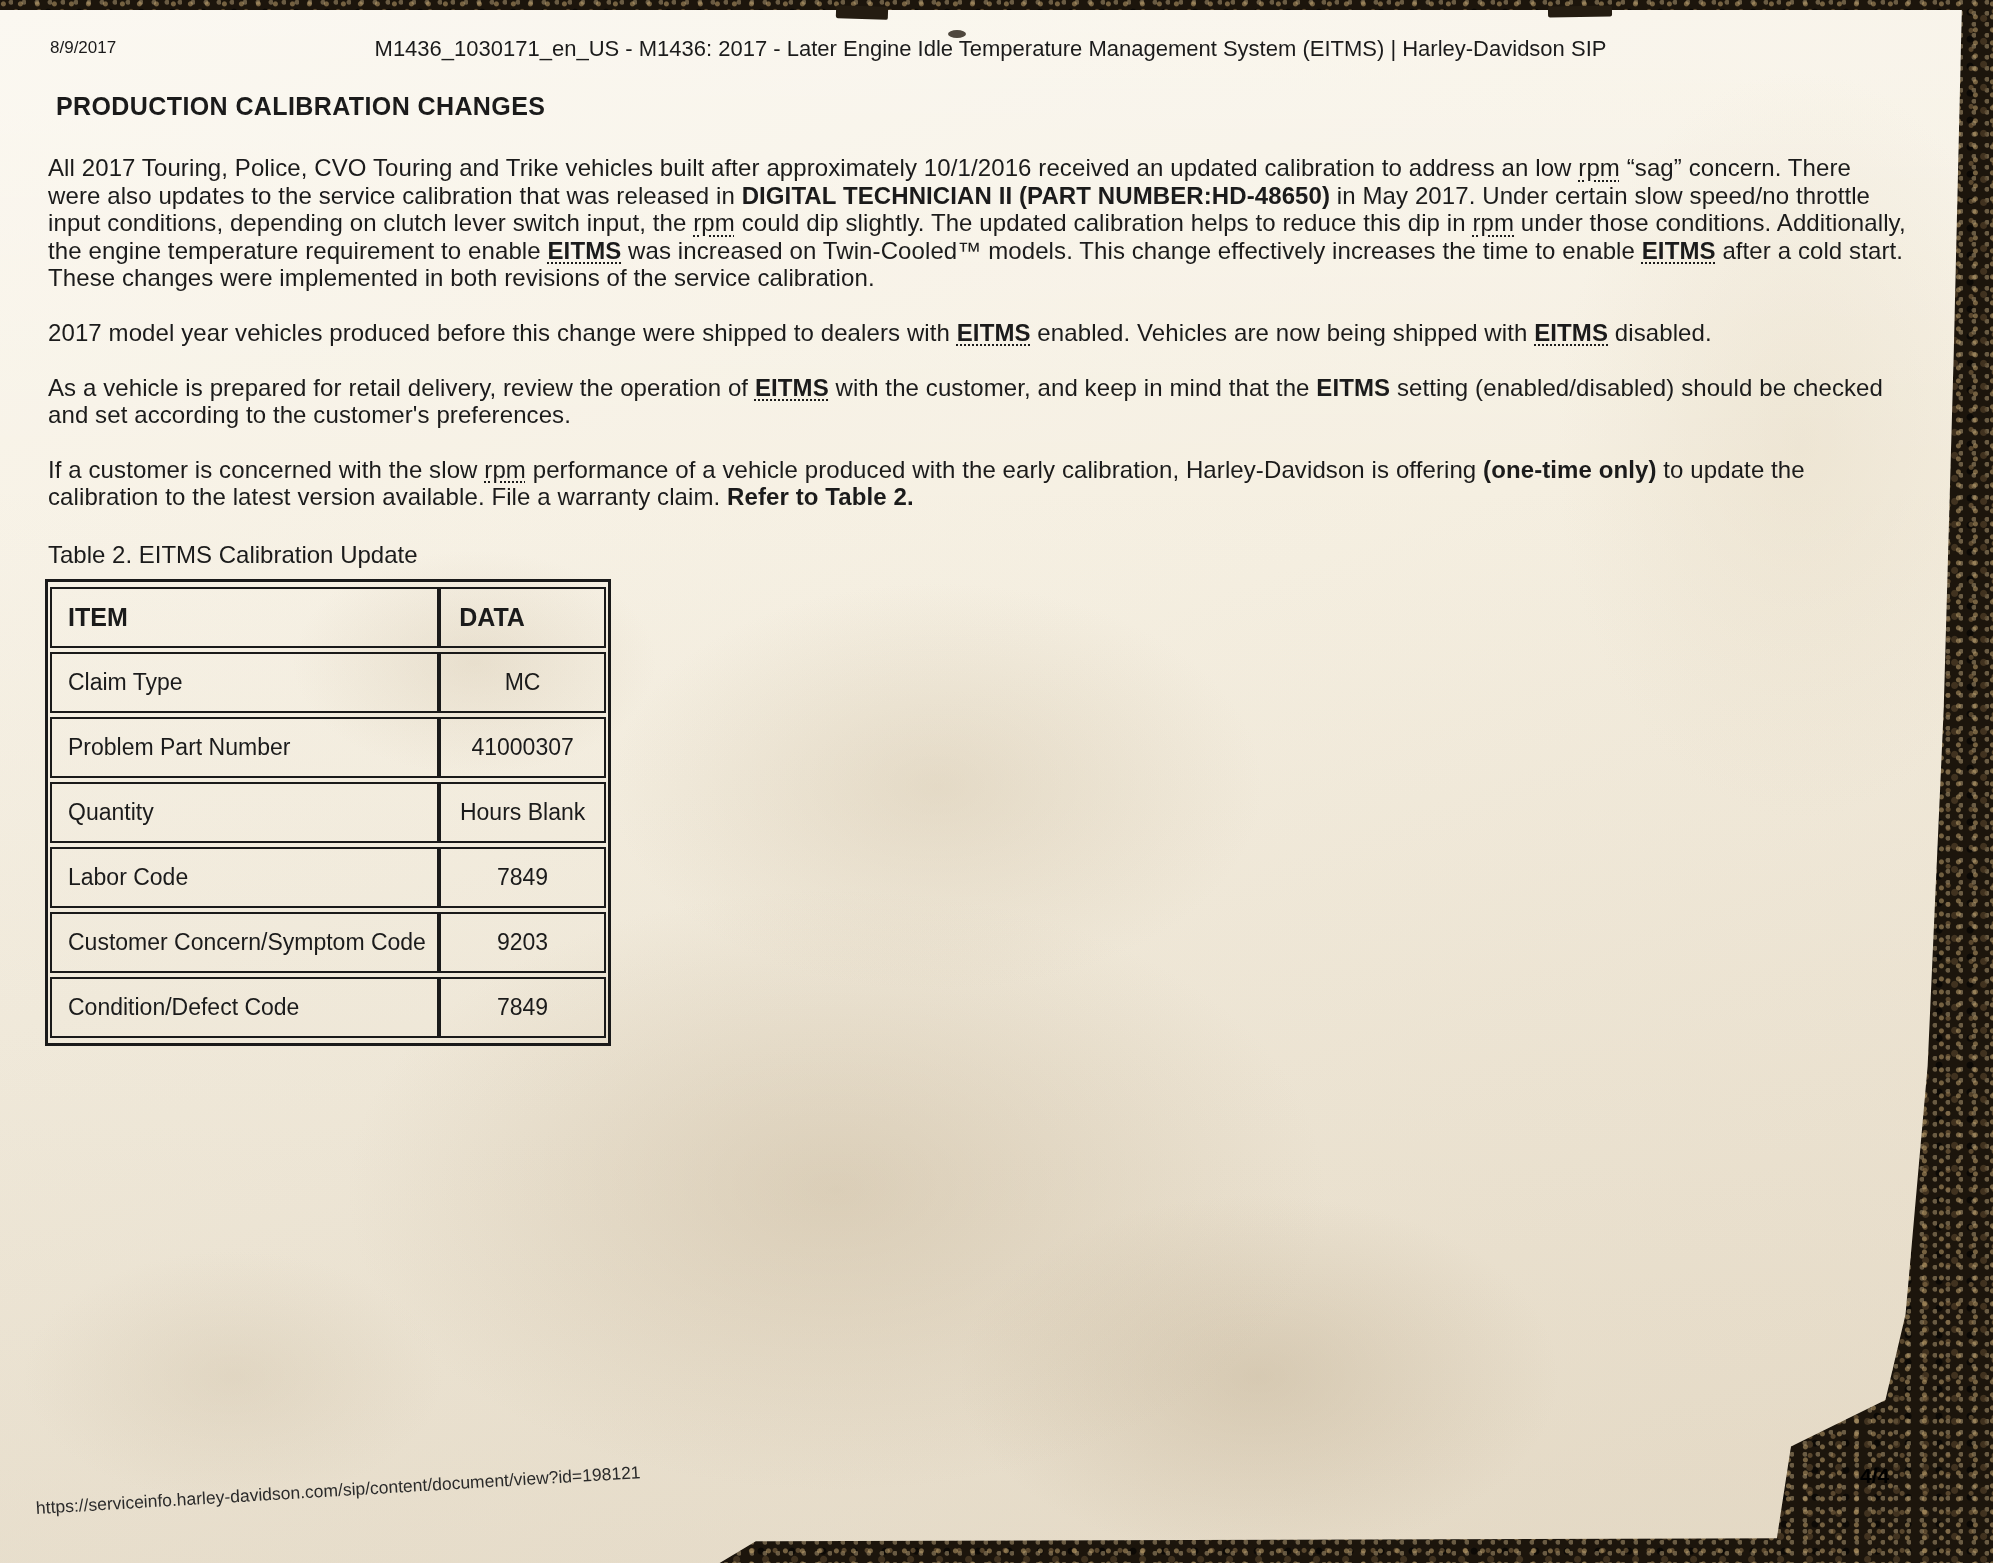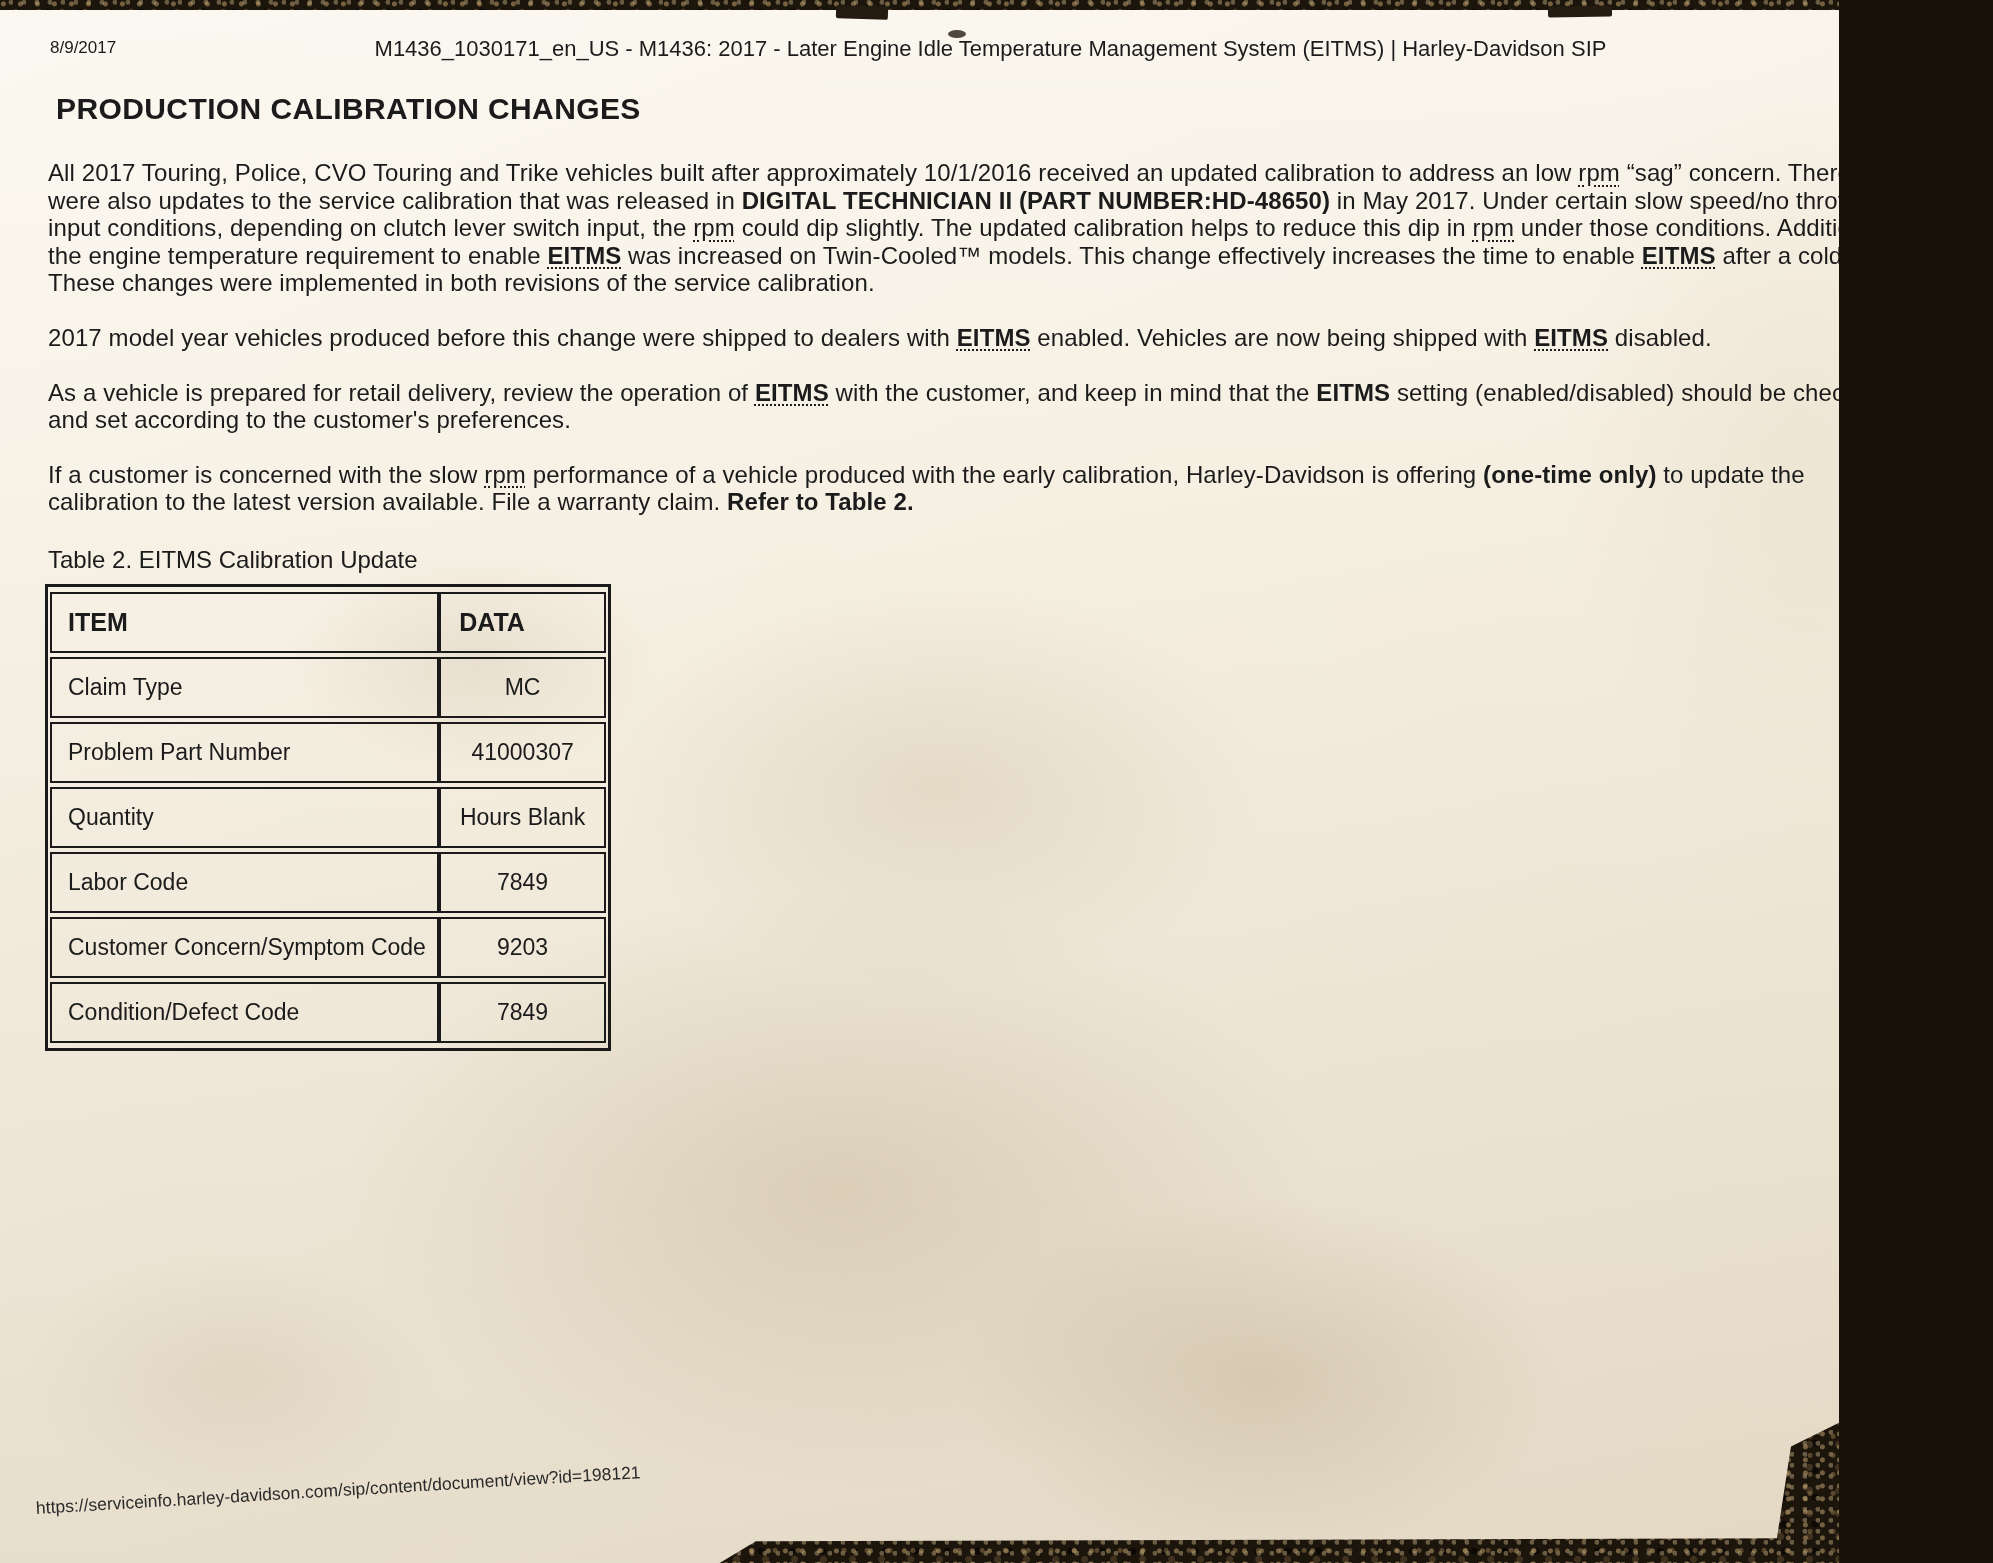--- a/index.html
+++ b/index.html
@@ -2,21 +2,21 @@
 <html><head>
 <meta charset="utf-8">
 <style>
   html, body { margin: 0; padding: 0; }
   body {
     width: 1993px; height: 1563px;
     font-family: "Liberation Sans", "DejaVu Sans", sans-serif;
     background: #17110a;
   }
   .canvas {
-    position: relative; width: 1839px; height: 1563px; overflow: hidden;
+    position: relative; width: 1993px; height: 1563px; overflow: hidden;
     
     background-color: #1c150c;
     background-image:
       radial-gradient(circle at 20% 30%, rgba(189,160,108,0.55) 0 2px, transparent 3px),
       radial-gradient(circle at 70% 60%, rgba(148,120,78,0.5) 0 2px, transparent 3px),
       radial-gradient(circle at 40% 80%, rgba(84,66,42,0.65) 0 3px, transparent 4px),
       radial-gradient(circle at 85% 20%, rgba(214,189,143,0.42) 0 2px, transparent 3px),
       radial-gradient(circle at 55% 45%, rgba(10,8,5,0.9) 0 3px, transparent 4px);
     background-size: 17px 13px, 23px 19px, 29px 23px, 13px 11px, 31px 27px;
   }
@@ -41,21 +41,21 @@
   .content {
     position: absolute; z-index: 2; left: 0; top: 10px;
     width: 1993px; height: 1553px;
     box-sizing: border-box; padding: 26px 60px 0 48px;
     color: #1b1b1b;
   }
   .doc-header { position: relative; height: 26px; }
   .doc-date { position: absolute; left: 2px; top: 2px; font-size: 17px; }
   .doc-title { position: absolute; left: 0; right: 0; top: 0; text-align: center; font-size: 22px; }
   h1.page-heading {
-    margin: 30px 0 0 8px; font-size: 30px; font-weight: bold; letter-spacing: 0.4px;
+    margin: 30px 0 0 8px; font-size: 25px; font-weight: bold; letter-spacing: 0.4px;
   }
   .para {
     width: 1862px; margin: 27px 0 0 0;
     font-size: 24px; line-height: 27.6px; letter-spacing: 0.1px;
   }
   .para:first-of-type { margin-top: 33px; }
   .para .b  { font-weight: bold; }
   .para .u  { text-decoration: underline dotted 2px; text-underline-offset: 4px; margin-top: 44px; }
   .para .bu { font-weight: bold; text-decoration: underline dotted 2px; text-underline-offset: 4px; }
   .table-caption { margin: 30px 0 0 0; font-size: 24px; }

